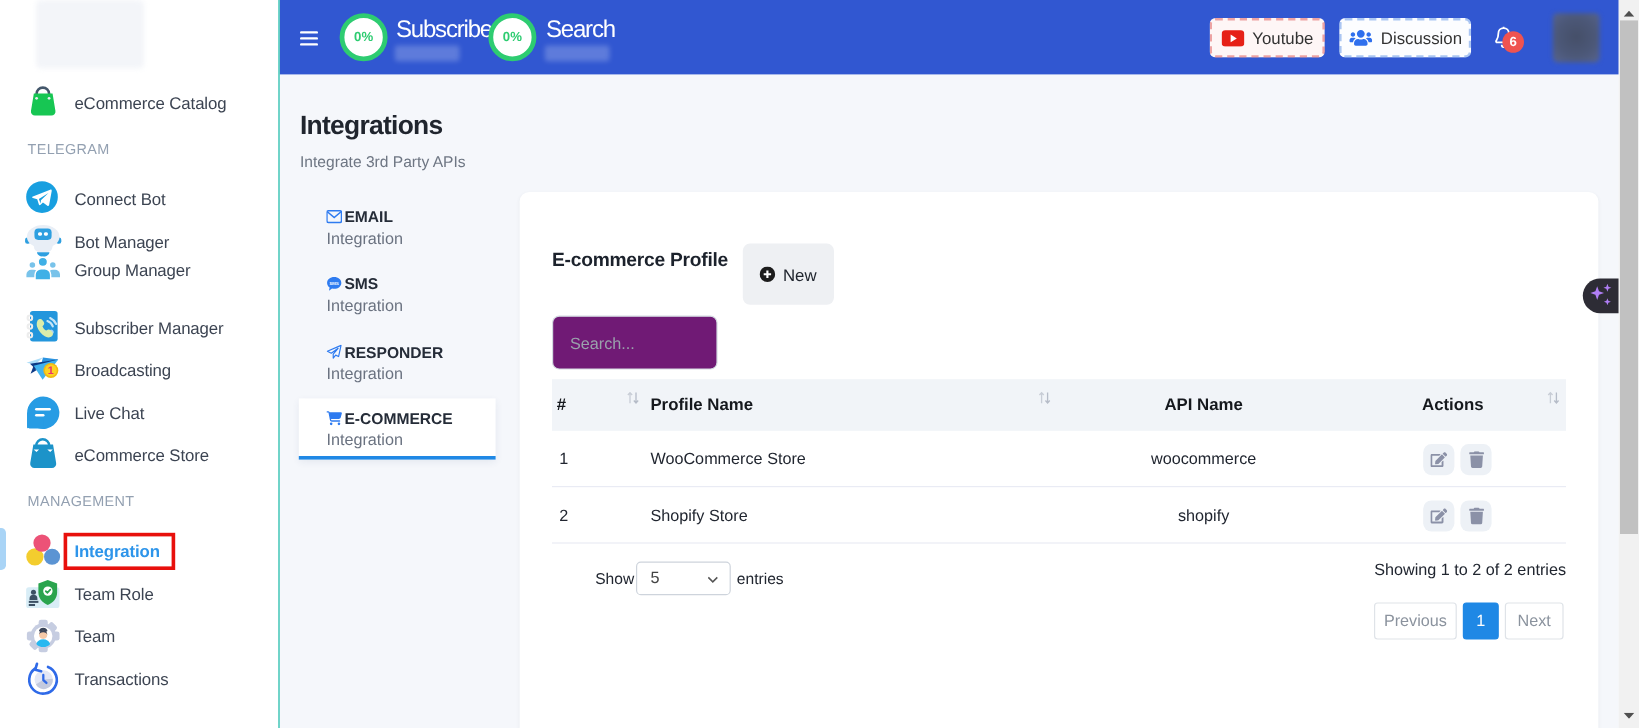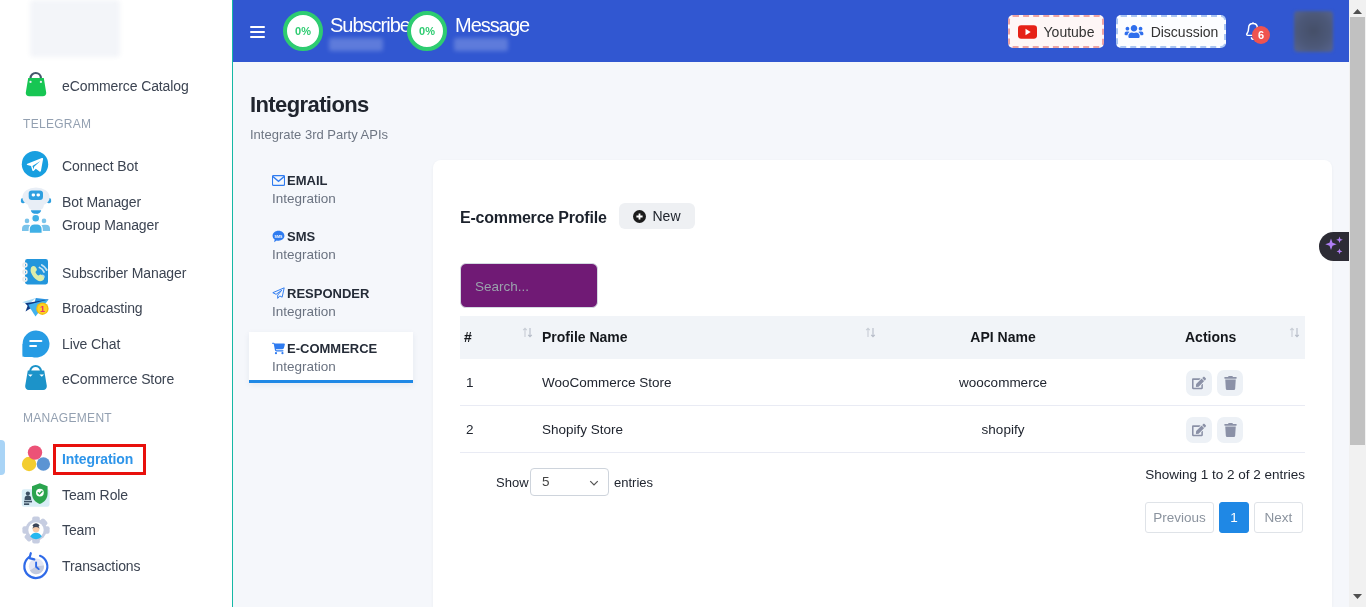--- a/index.html
+++ b/index.html
@@ -38,21 +38,21 @@
 
 .tab { position:absolute; left:250px; width:163px; }
 .tab .t1 { position:absolute; left:37px; top:1px; font-size:13px; font-weight:bold; color:#252c38; white-space:nowrap; }
 .tab .t2 { position:absolute; left:22px; top:19px; font-size:13.5px; color:#6a7280; }
 .tab .tic { position:absolute; left:22px; top:2px; width:13px; height:13px; }
 #tab-active { position:absolute; left:249px; top:332px; width:164px; height:51px; background:#fff; border-bottom:3.5px solid #1f88e5; box-shadow:0 2px 6px rgba(40,60,120,0.08); }
 
 
 #card { position:absolute; left:433px; top:160px; width:899px; height:447px; background:#fff; border-radius:8px 8px 0 0; box-shadow:0 1px 3px rgba(50,60,90,0.06); }
 #card-title { position:absolute; left:27px; top:49px; font-size:16px; font-weight:bold; color:#1c222c; letter-spacing:-0.2px; }
-#btn-new { position:absolute; left:186px; top:43px; width:76px; height:26px; background:#eef0f3; border-radius:6px; display:flex; align-items:center; justify-content:center; gap:6px; font-size:14px; color:#20252e; }
+#btn-new { position:absolute; left:186px; top:43px; width:76px; height:51px; background:#eef0f3; border-radius:6px; display:flex; align-items:center; justify-content:center; gap:6px; font-size:14px; color:#20252e; }
 #search { position:absolute; left:27px; top:103px; width:138px; height:45px; border:1px solid #d4dae1; border-radius:6px; background:#701a75; }
 #search span { position:absolute; left:14px; top:15px; font-size:13.5px; color:#9aa2ac; }
 
 
 #thead { position:absolute; left:27px; top:156px; width:845px; height:43px; background:#f1f4f8; }
 .th { position:absolute; top:0; height:43px; line-height:43px; font-size:14px; font-weight:bold; color:#15181d; }
 .sort { position:absolute; width:11px; height:11px; }
 .trow { position:absolute; left:27px; width:845px; height:47px; border-bottom:1px solid #e9ebf4; }
 .td { position:absolute; top:0; height:47px; line-height:47px; font-size:13.5px; color:#212630; }
 .act-btn { position:absolute; top:11px; width:26px; height:26px; background:#edf1f6; border-radius:7px; display:flex; align-items:center; justify-content:center; }
@@ -87,21 +87,21 @@
       <div></div>
     </div>
   <div class="ring" style="left:283px; top:11px;">
       <span>0%</span>
     </div>
   <div class="stat-name" style="left:330px;">Subscriber</div>
   <div class="stat-blur" style="left:329px;"></div>
   <div class="ring" style="left:407px; top:11px;">
       <span>0%</span>
     </div>
-  <div class="stat-name" style="left:455px;">Message</div>
+  <div class="stat-name" style="left:455px;">Search</div>
   <div class="stat-blur" style="left:454px;"></div>
   <div class="top-btn" id="btn-youtube"><svg width="19" height="14" viewBox="0 0 24 17">
         <rect x="0" y="0" width="24" height="17" rx="4" fill="#e62117"></rect>
         <path d="M9.5 4.5 L16 8.5 L9.5 12.5 Z" fill="#fff"></path>
       </svg>Youtube</div>
   <div class="top-btn" id="btn-discussion"><svg width="20" height="15" viewBox="0 0 640 512">
         <path fill="#2f6fed" d="M96 224c35.3 0 64-28.7 64-64s-28.7-64-64-64-64 28.7-64 64 28.7 64 64 64zm448 0c35.3 0 64-28.7 64-64s-28.7-64-64-64-64 28.7-64 64 28.7 64 64 64zm32 32h-64c-17.6 0-33.5 7.1-45.1 18.6 40.3 22.1 68.9 62 75.1 109.4h66c17.7 0 32-14.3 32-32v-32c0-35.3-28.7-64-64-64zm-256 0c61.9 0 112-50.1 112-112S381.9 32 320 32 208 82.1 208 144s50.1 112 112 112zm76.8 32h-8.3c-20.8 10-43.9 16-68.5 16s-47.6-6-68.5-16h-8.3C179.6 288 128 339.6 128 403.2V432c0 26.5 21.5 48 48 48h288c26.5 0 48-21.5 48-48v-28.8c0-63.6-51.6-115.2-115.2-115.2zm-223.7-13.4C161.5 263.1 145.6 256 128 256H64c-35.3 0-64 28.7-64 64v32c0 17.7 14.3 32 32 32h65.9c6.3-47.4 34.9-87.3 75.2-109.4z"></path>
       </svg>Discussion</div>
   <svg class="bell" width="18" height="20" viewBox="0 0 448 512">
       <path fill="none" stroke="#fff" stroke-width="38" d="M224 64c-70 0-112 50-112 112 0 110-40 138-48 158-6 15 4 34 24 34h272c20 0 30-19 24-34-8-20-48-48-48-158 0-62-42-112-112-112zm0-32v32m-40 352c0 30 18 52 40 52s40-22 40-52"></path>

